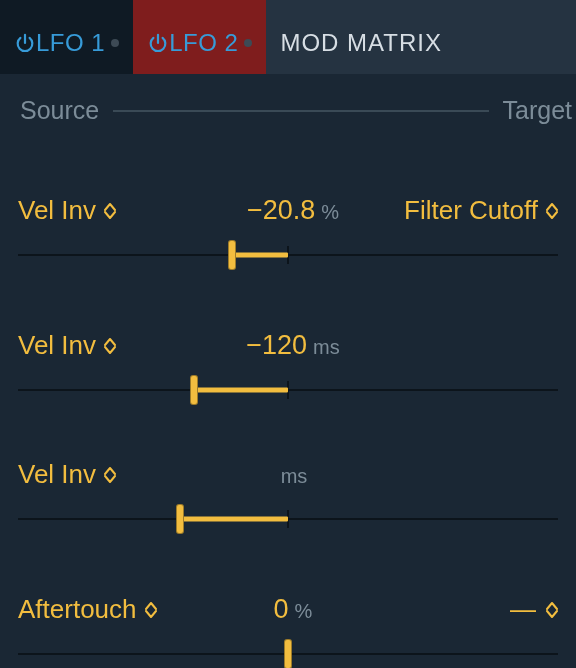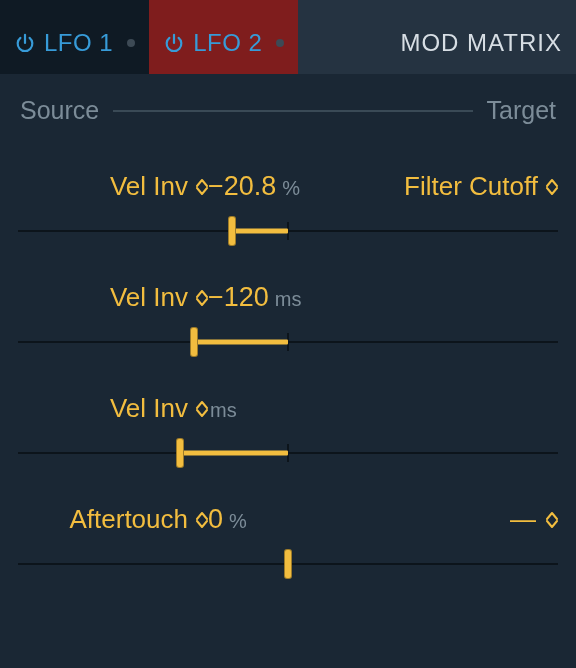--- a/index.html
+++ b/index.html
@@ -18,21 +18,20 @@
     height: 74px;
     background: #0f1a24;
   }
   .tab {
     display: flex;
     align-items: center;
     padding: 12px 14px 0 14px;
     font-size: 24px;
     letter-spacing: 0.5px;
     color: #8b9daa;
-    gap: 8px;
     position: relative;
   }
   .tab.dark { background: #0f1a24; }
   .tab.mid  { background: #7f1d1d; }
   .tab.sel  { background: #253341; }
   .tab .power {
     width: 22px; height: 22px;
     display: inline-flex; align-items: center; justify-content: center;
   }
   .tab .power svg { display:block; }
@@ -42,21 +41,21 @@
     width: 8px; height: 8px; border-radius: 50%;
     background: #3d4a55;
     margin-left: 6px;
   }
   .tab.sel .mmx { color: #d7dee4; font-weight: 500; letter-spacing: 1px; }
 
   
   .hdr {
     display: flex;
     align-items: center;
-    padding: 22px 20px 6px 20px;
+    padding: 22px 4px 6px 20px;
     color: #7c8c98;
     font-size: 25px;
   }
   .hdr .line {
     flex: 1;
     height: 2px;
     background: #3a4a56;
     margin: 0 14px;
   }
 
@@ -70,27 +69,28 @@
     align-items: baseline;
     font-size: 26px;
   }
   .src {
     flex: 0 0 190px;
     display: flex;
     align-items: center;
     color: #f2bd3f;
     gap: 8px;
     white-space: nowrap;
-    justify-content: flex-end;
   }
   .valwrap {
     flex: 0 0 170px;
     display: flex;
+    justify-content: center;
     align-items: baseline;
     gap: 4px;
+    margin-top: 24px;
   }
   .val { color:#f2bd3f; font-size:27px; font-variant-numeric: tabular-nums; }
   .unit { color:#7c8c98; font-size:20px; margin-left:2px; }
   .tgt {
     flex: 1;
     display: flex;
     align-items: center;
     justify-content: flex-end;
     color: #f2bd3f;
     gap: 8px;
@@ -151,21 +151,21 @@
   <div class="tab mid">
     <span class="power">
       <svg width="22" height="22" viewBox="0 0 24 24">
           <path d="M12 3v9" stroke="#379bd8" stroke-width="2.4" stroke-linecap="round" fill="none"></path>
           <path d="M7 6.5a8 8 0 1 0 10 0" stroke="#379bd8" stroke-width="2.4" stroke-linecap="round" fill="none"></path>
         </svg>
     </span>
     <span class="lbl lfo">LFO 2</span>
     <span class="dot"></span>
   </div>
-  <div class="tab sel" style="flex:1; justify-content:flex-end;">
+  <div class="tab sel" style="flex:1; justify-content:flex-start;">
     <span class="mmx">MOD MATRIX</span>
   </div>
 </div>
 
 <div class="hdr">
   <span>Source</span>
   <span class="line"></span>
   <span>Target</span>
 </div>
 

